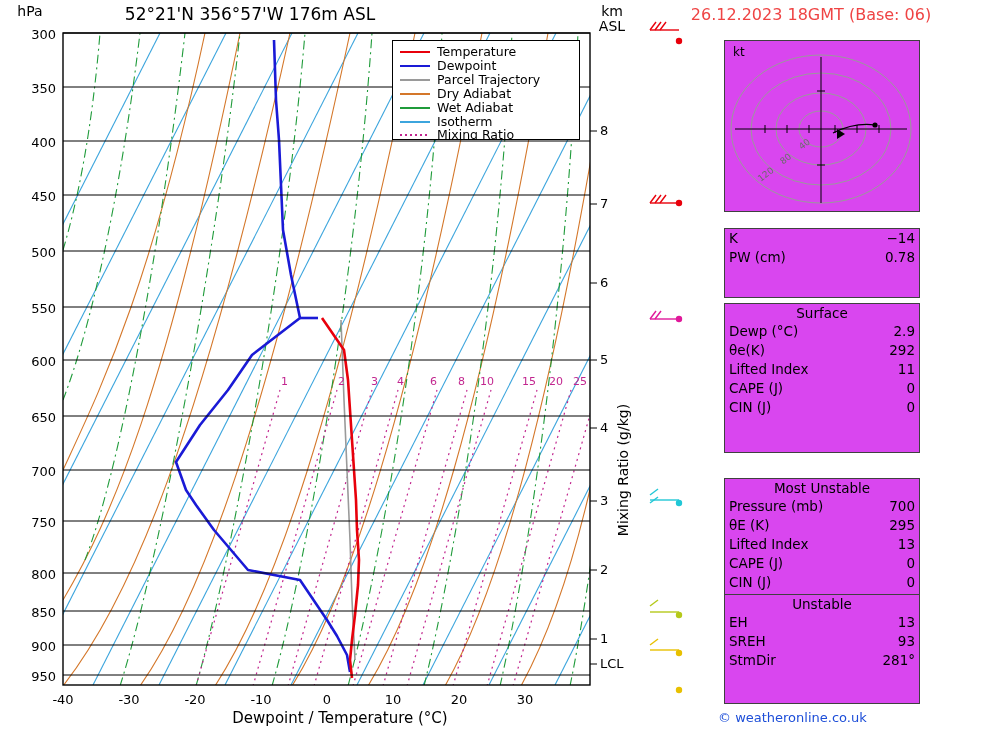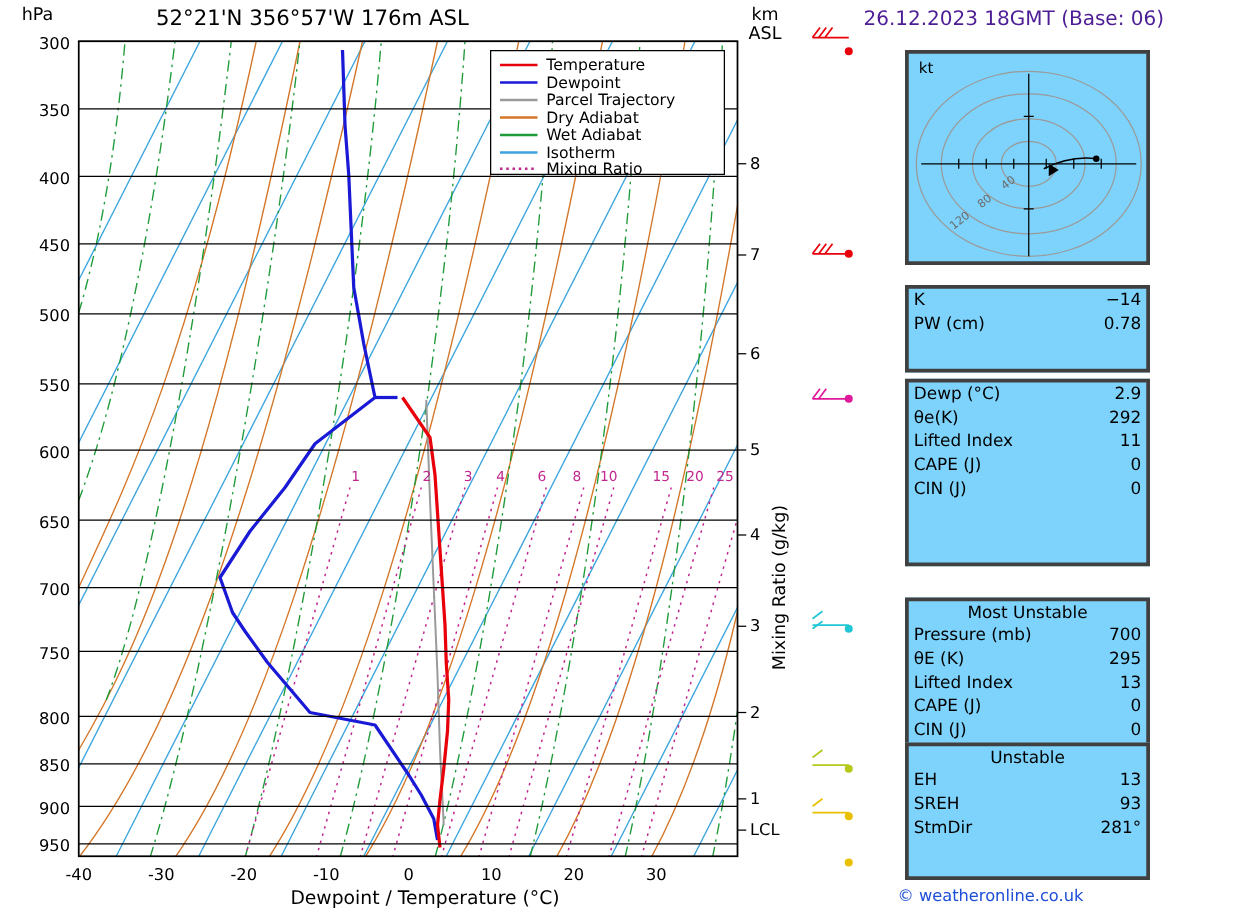--- a/index.html
+++ b/index.html
@@ -3,28 +3,28 @@
 <meta charset="utf-8">
 <style>
   html,body{margin:0;padding:0;}
   body{width:1000px;height:733px;background:#ffffff;font-family:"DejaVu Sans",sans-serif;overflow:hidden;}
   #root{position:relative;width:1000px;height:733px;}
   .abs{position:absolute;}
   svg{display:block;}
   text{font-family:"DejaVu Sans",sans-serif;}
 
   
-  .box{position:absolute;border:3px solid #404040;background:#7dd3fc;box-sizing:border-box;}
+  .box{position:absolute;border:1px solid #404040;background:#d946ef;box-sizing:border-box;}
   .tbl{width:100%;border-collapse:collapse;font-size:13.5px;color:#000;}
   .tbl td{padding:1px 4px;line-height:17px;white-space:nowrap;}
   .tbl td.lbl{text-align:left;}
   .tbl td.val{text-align:right;}
   .hdr{text-align:center;font-size:13.5px;line-height:18px;}
   .copy{position:absolute;font-size:13px;color:#1d4ed8;}
-  .datehdr{position:absolute;font-size:16px;color:#4c1d95;}
+  .datehdr{position:absolute;font-size:16px;color:#ef4444;}
 </style>
 </head>
 <body>
 
 <div id="root">
 
   <svg class="abs" style="left:0;top:0;" width="640" height="733" viewBox="0 0 640 733">
     <defs>
       <clipPath id="plotclip">
           <rect x="63" y="33" width="527" height="652"></rect>
@@ -300,20 +300,21 @@
           </tr>
       <tr>
             <td class="lbl">PW (cm)</td>
             <td class="val">0.78</td>
           </tr>
     </tbody>
       </table>
   </div>
 
   <div class="box" style="left:724px;top:303px;width:196px;height:150px;">
+    <div class="hdr">Surface</div>
     <table class="tbl">
       <tbody>
       <tr>
             <td class="lbl">Dewp (°C)</td>
             <td class="val">2.9</td>
           </tr>
       <tr>
             <td class="lbl">θe(K)</td>
             <td class="val">292</td>
           </tr>

